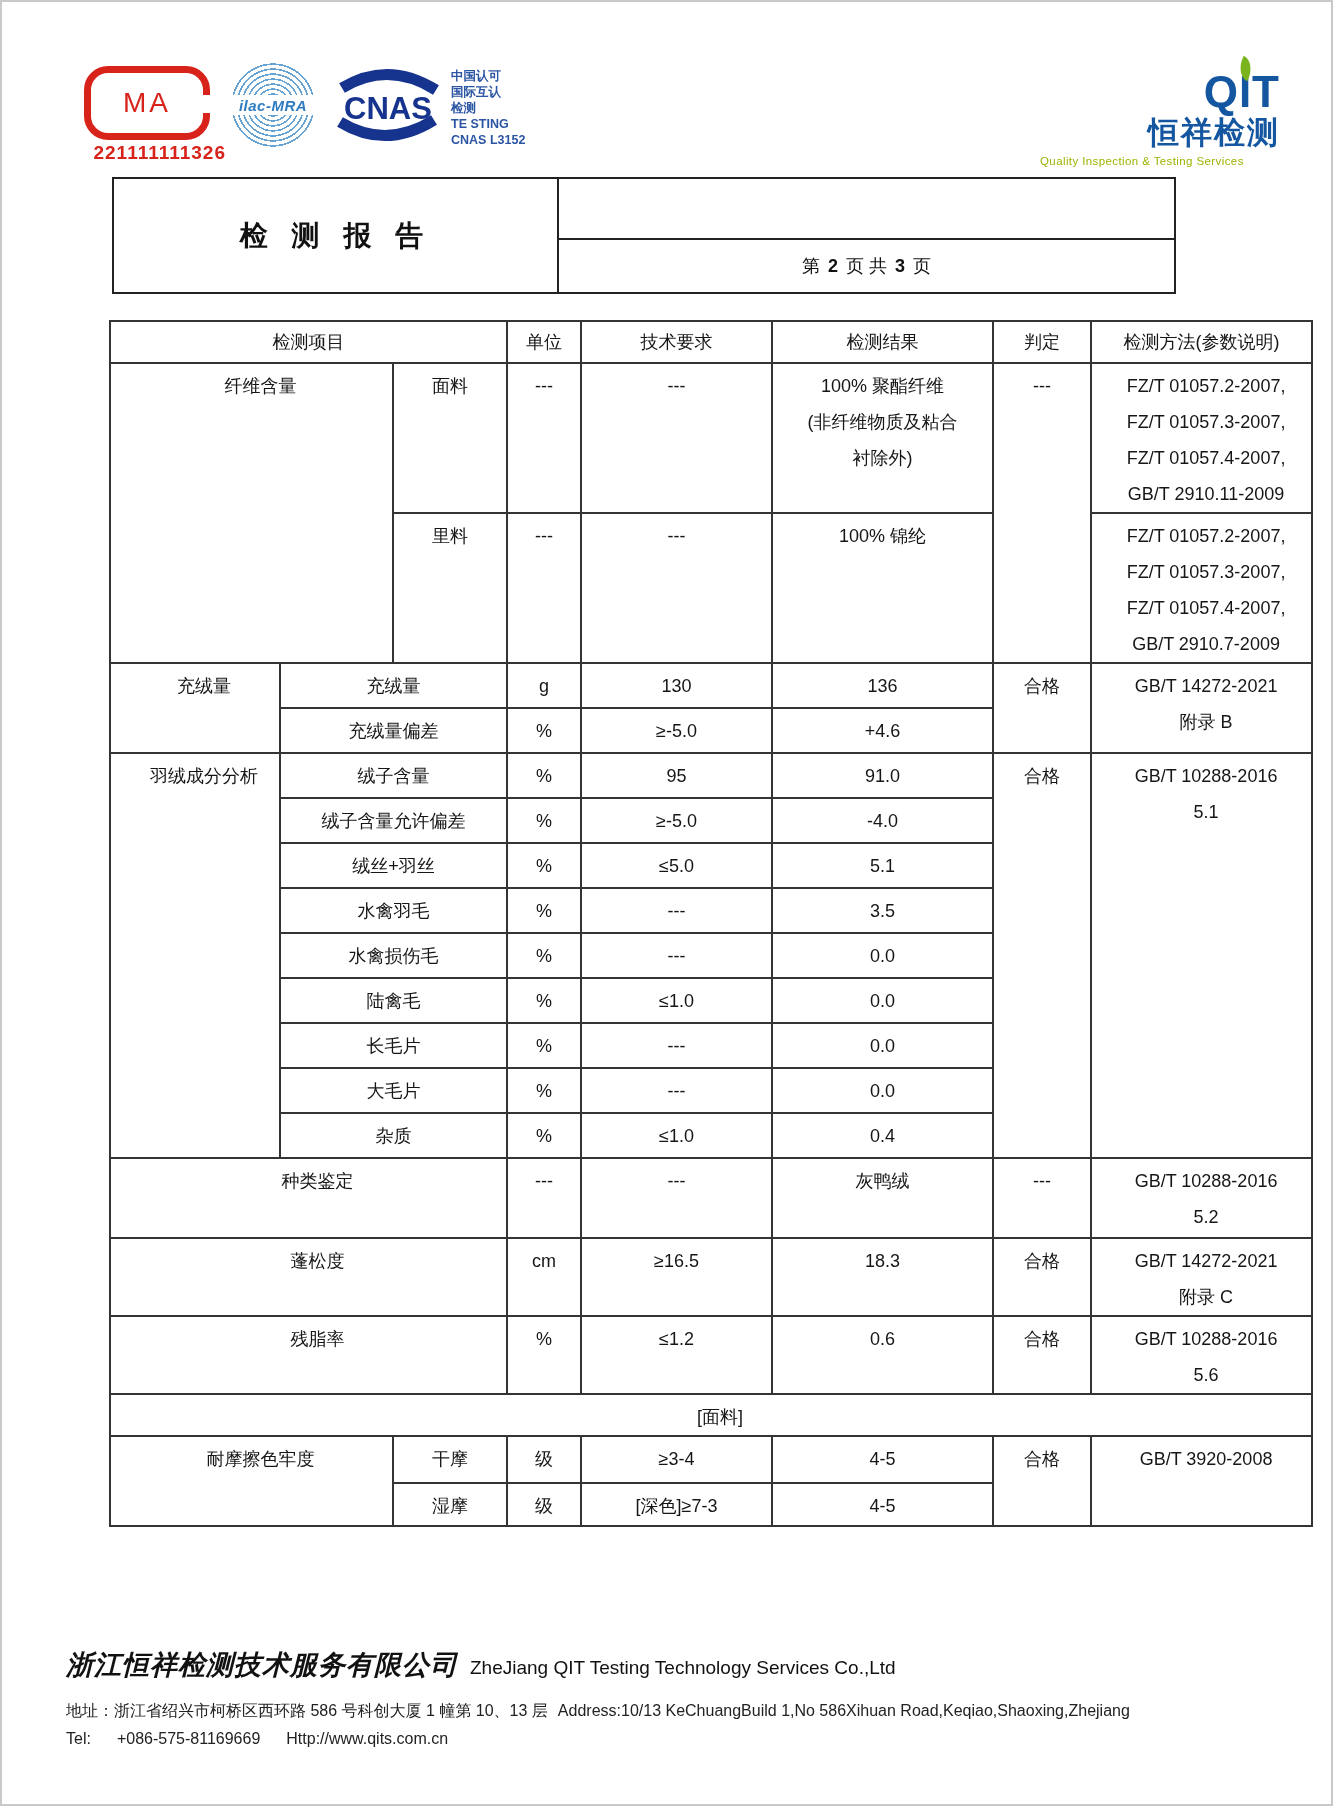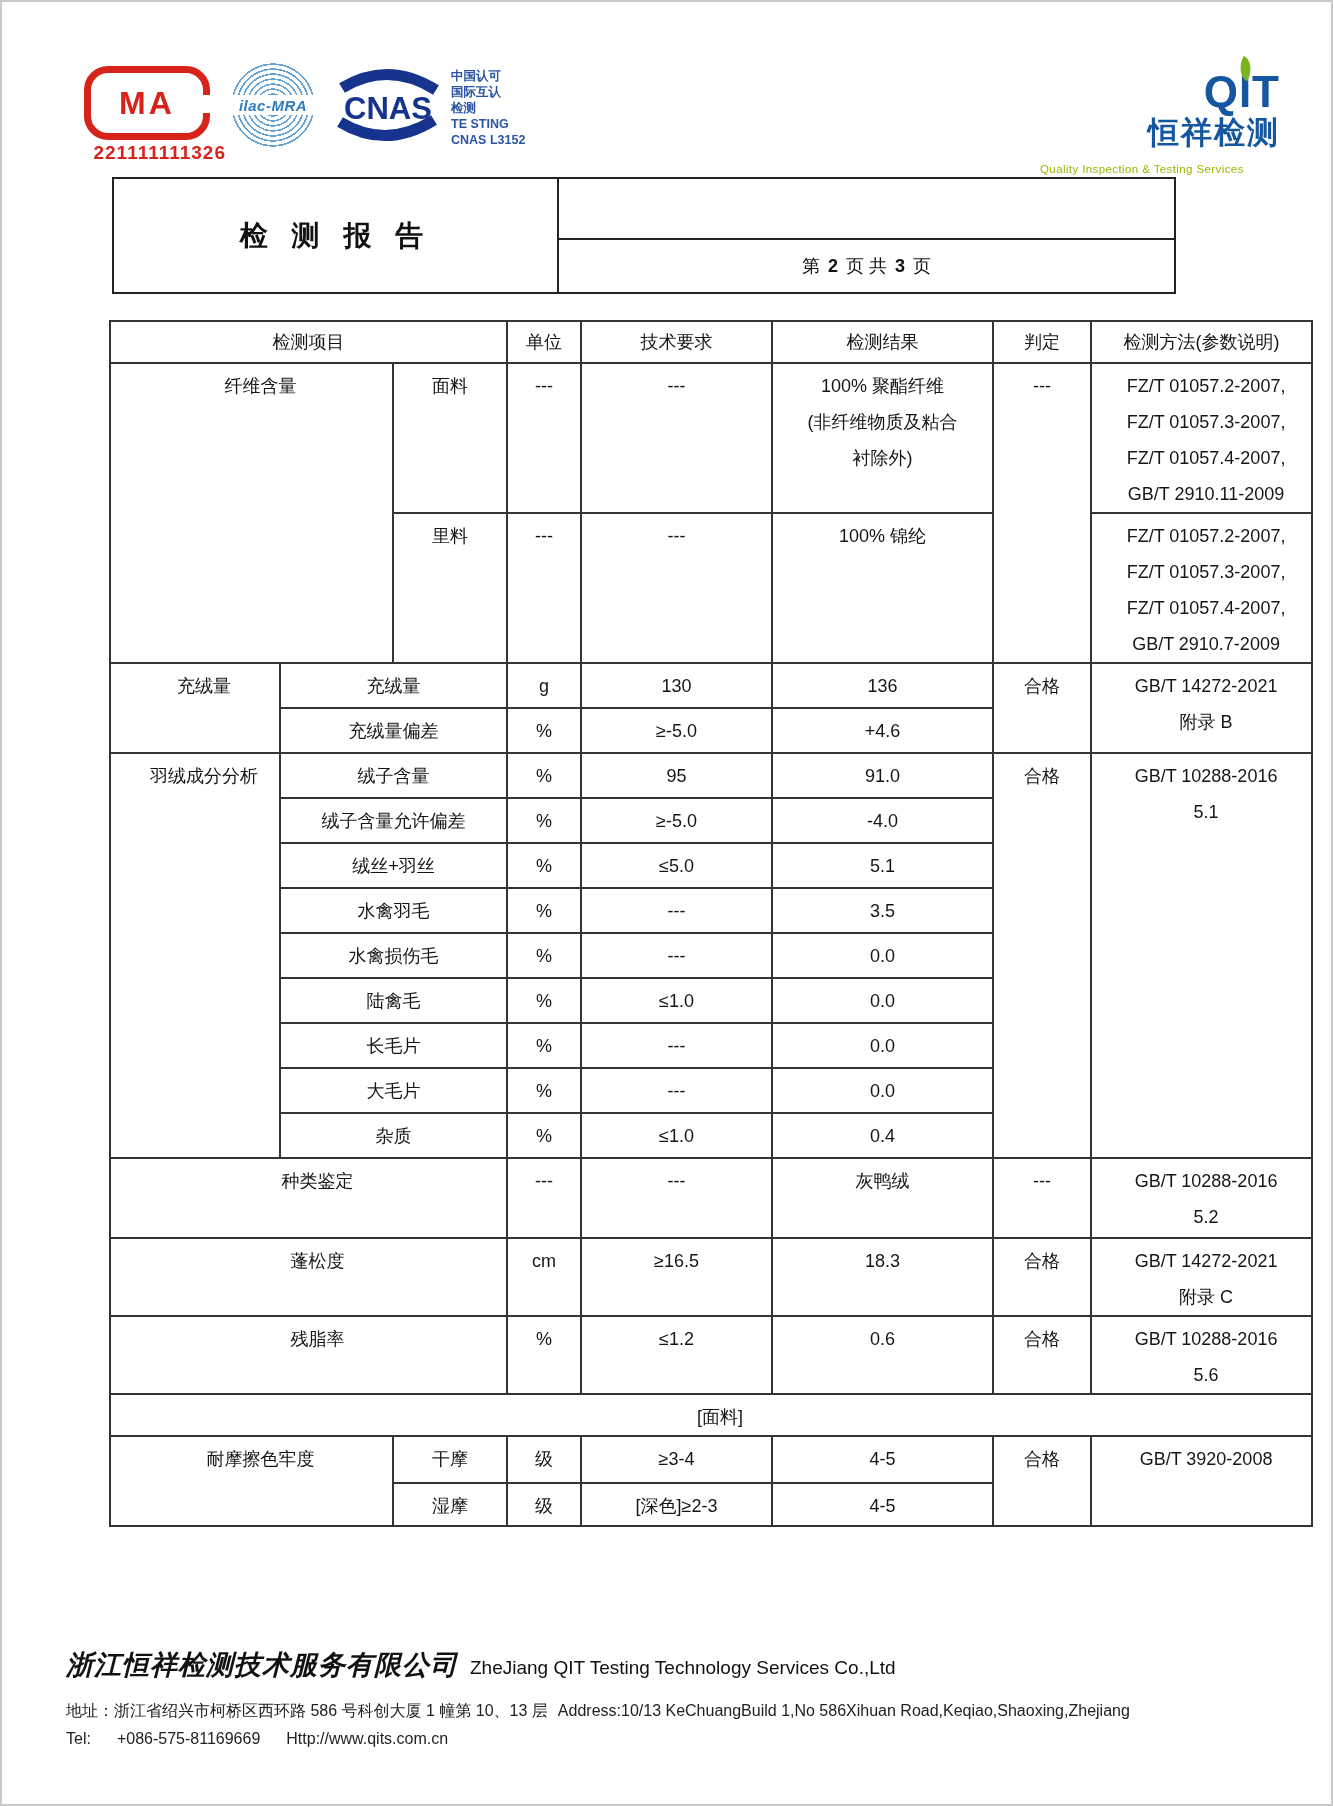--- a/index.html
+++ b/index.html
@@ -2,40 +2,40 @@
 <html><head>
 <meta charset="utf-8">
 <style>
   * { margin:0; padding:0; box-sizing:border-box; }
   body { background:#ffffff; font-family:"Liberation Sans", sans-serif; color:#1c1c1c; }
   .page { position:relative; width:1333px; height:1806px; background:#fff; border:2px solid #c9c9c9; overflow:hidden; }
 
   
   .cma-box { position:absolute; left:82px; top:64px; width:126px; height:74px;
     border:7px solid #d8231b; border-radius:24px; display:flex; align-items:center; justify-content:center; }
-  .cma-letters { font-size:32px; font-weight:700; color:#d8231b; letter-spacing:3px; font-family:"Liberation Sans", sans-serif; }
+  .cma-letters { font-size:28px; font-weight:400; color:#d8231b; letter-spacing:3px; font-family:"Liberation Sans", sans-serif; }
   .cma-notch { position:absolute; right:-9px; top:22px; width:12px; height:18px; background:#fff; }
   .cma-number { position:absolute; left:64px; top:140px; width:160px; text-align:right;
     font-size:19px; font-weight:bold; color:#d8231b; letter-spacing:1px; }
   .ilac-circle { position:absolute; left:228px; top:60px; width:86px; height:86px; border-radius:50%;
     background:repeating-radial-gradient(circle at 50% 50%, #66a3d2 0px, #66a3d2 1.6px, #ffffff 1.6px, #ffffff 5px); }
   .ilac-band { position:absolute; left:-4px; top:33px; width:94px; height:20px; background:#fff;
     display:flex; align-items:center; justify-content:center; }
   .ilac-text { font-size:15px; font-weight:bold; font-style:italic; color:#2f7cc0; letter-spacing:0.5px; }
   .cnas-logo { position:absolute; left:330px; top:66px; width:112px; height:76px; }
   .cnas-arc { stroke:#16338e; stroke-width:11; fill:none; }
   .cnas-word { font-size:31px; font-weight:800; fill:#16338e; font-family:"Liberation Sans", sans-serif; }
   .accred { position:absolute; left:449px; top:66px; font-size:12.5px; font-weight:bold; color:#2b55a3; line-height:16px; }
   .qit-logo { position:absolute; left:1038px; top:68px; width:240px; }
   .qit-top { display:flex; align-items:flex-end;flex-direction:column; }
   .qit-abbr { font-size:44px; font-weight:800; color:#1457a0; line-height:44px; letter-spacing:1px; position:relative; }
   .qit-leaf { position:absolute; left:34px; top:-12px; width:15px; height:21px; background:#7ab51d;
     border-radius:0 100% 0 100%; transform:rotate(28deg); }
   .qit-cn { font-size:31px; font-weight:bold; color:#1457a0; letter-spacing:2px; margin-left:10px; line-height:38px; }
-  .qit-tagline { margin-top:11px; font-size:11.5px; color:#9fb300; letter-spacing:0.4px; white-space:nowrap; }
+  .qit-tagline { margin-top:3px; font-size:11.5px; color:#9fb300; letter-spacing:0.4px; white-space:nowrap; }
 
   
   .hdr-box { position:absolute; left:64px; top:175px; width:1064px; height:117px; border:2px solid #222; display:flex;margin-left:46px; }
   .hdr-left { width:445px; border-right:2px solid #222; display:flex; align-items:center; justify-content:center; }
   .hdr-title { font-size:28px; font-weight:bold; letter-spacing:8px; color:#111; font-family:"Liberation Sans", sans-serif; }
   .hdr-right { flex:1; display:flex; flex-direction:column; }
   .hdr-right-top { height:61px; border-bottom:2px solid #222; }
   .hdr-right-bottom { flex:1; display:flex; align-items:center; justify-content:center; font-size:18px; color:#111; }
   .hdr-right-bottom b { margin:0 6px; }
   .hdr-right-bottom span { margin:0 2px; }
@@ -285,21 +285,21 @@
       <td>干摩</td>
       <td>级</td>
       <td>≥3-4</td>
       <td>4-5</td>
       <td rowspan="2">合格</td>
       <td class="method preline" rowspan="2">GB/T 3920-2008</td>
     </tr>
     <tr class="rh-w">
       <td>湿摩</td>
       <td>级</td>
-      <td>[深色]≥2-3</td>
+      <td>[深色]≥7-3</td>
       <td>4-5</td>
     </tr>
   </tbody>
     </table>
 
   <div class="footer">
     <div class="f-company">
       <span class="f-cn">浙江恒祥检测技术服务有限公司</span>
       <span class="f-en">ZheJiang QIT Testing Technology Services Co.,Ltd</span>
     </div>

